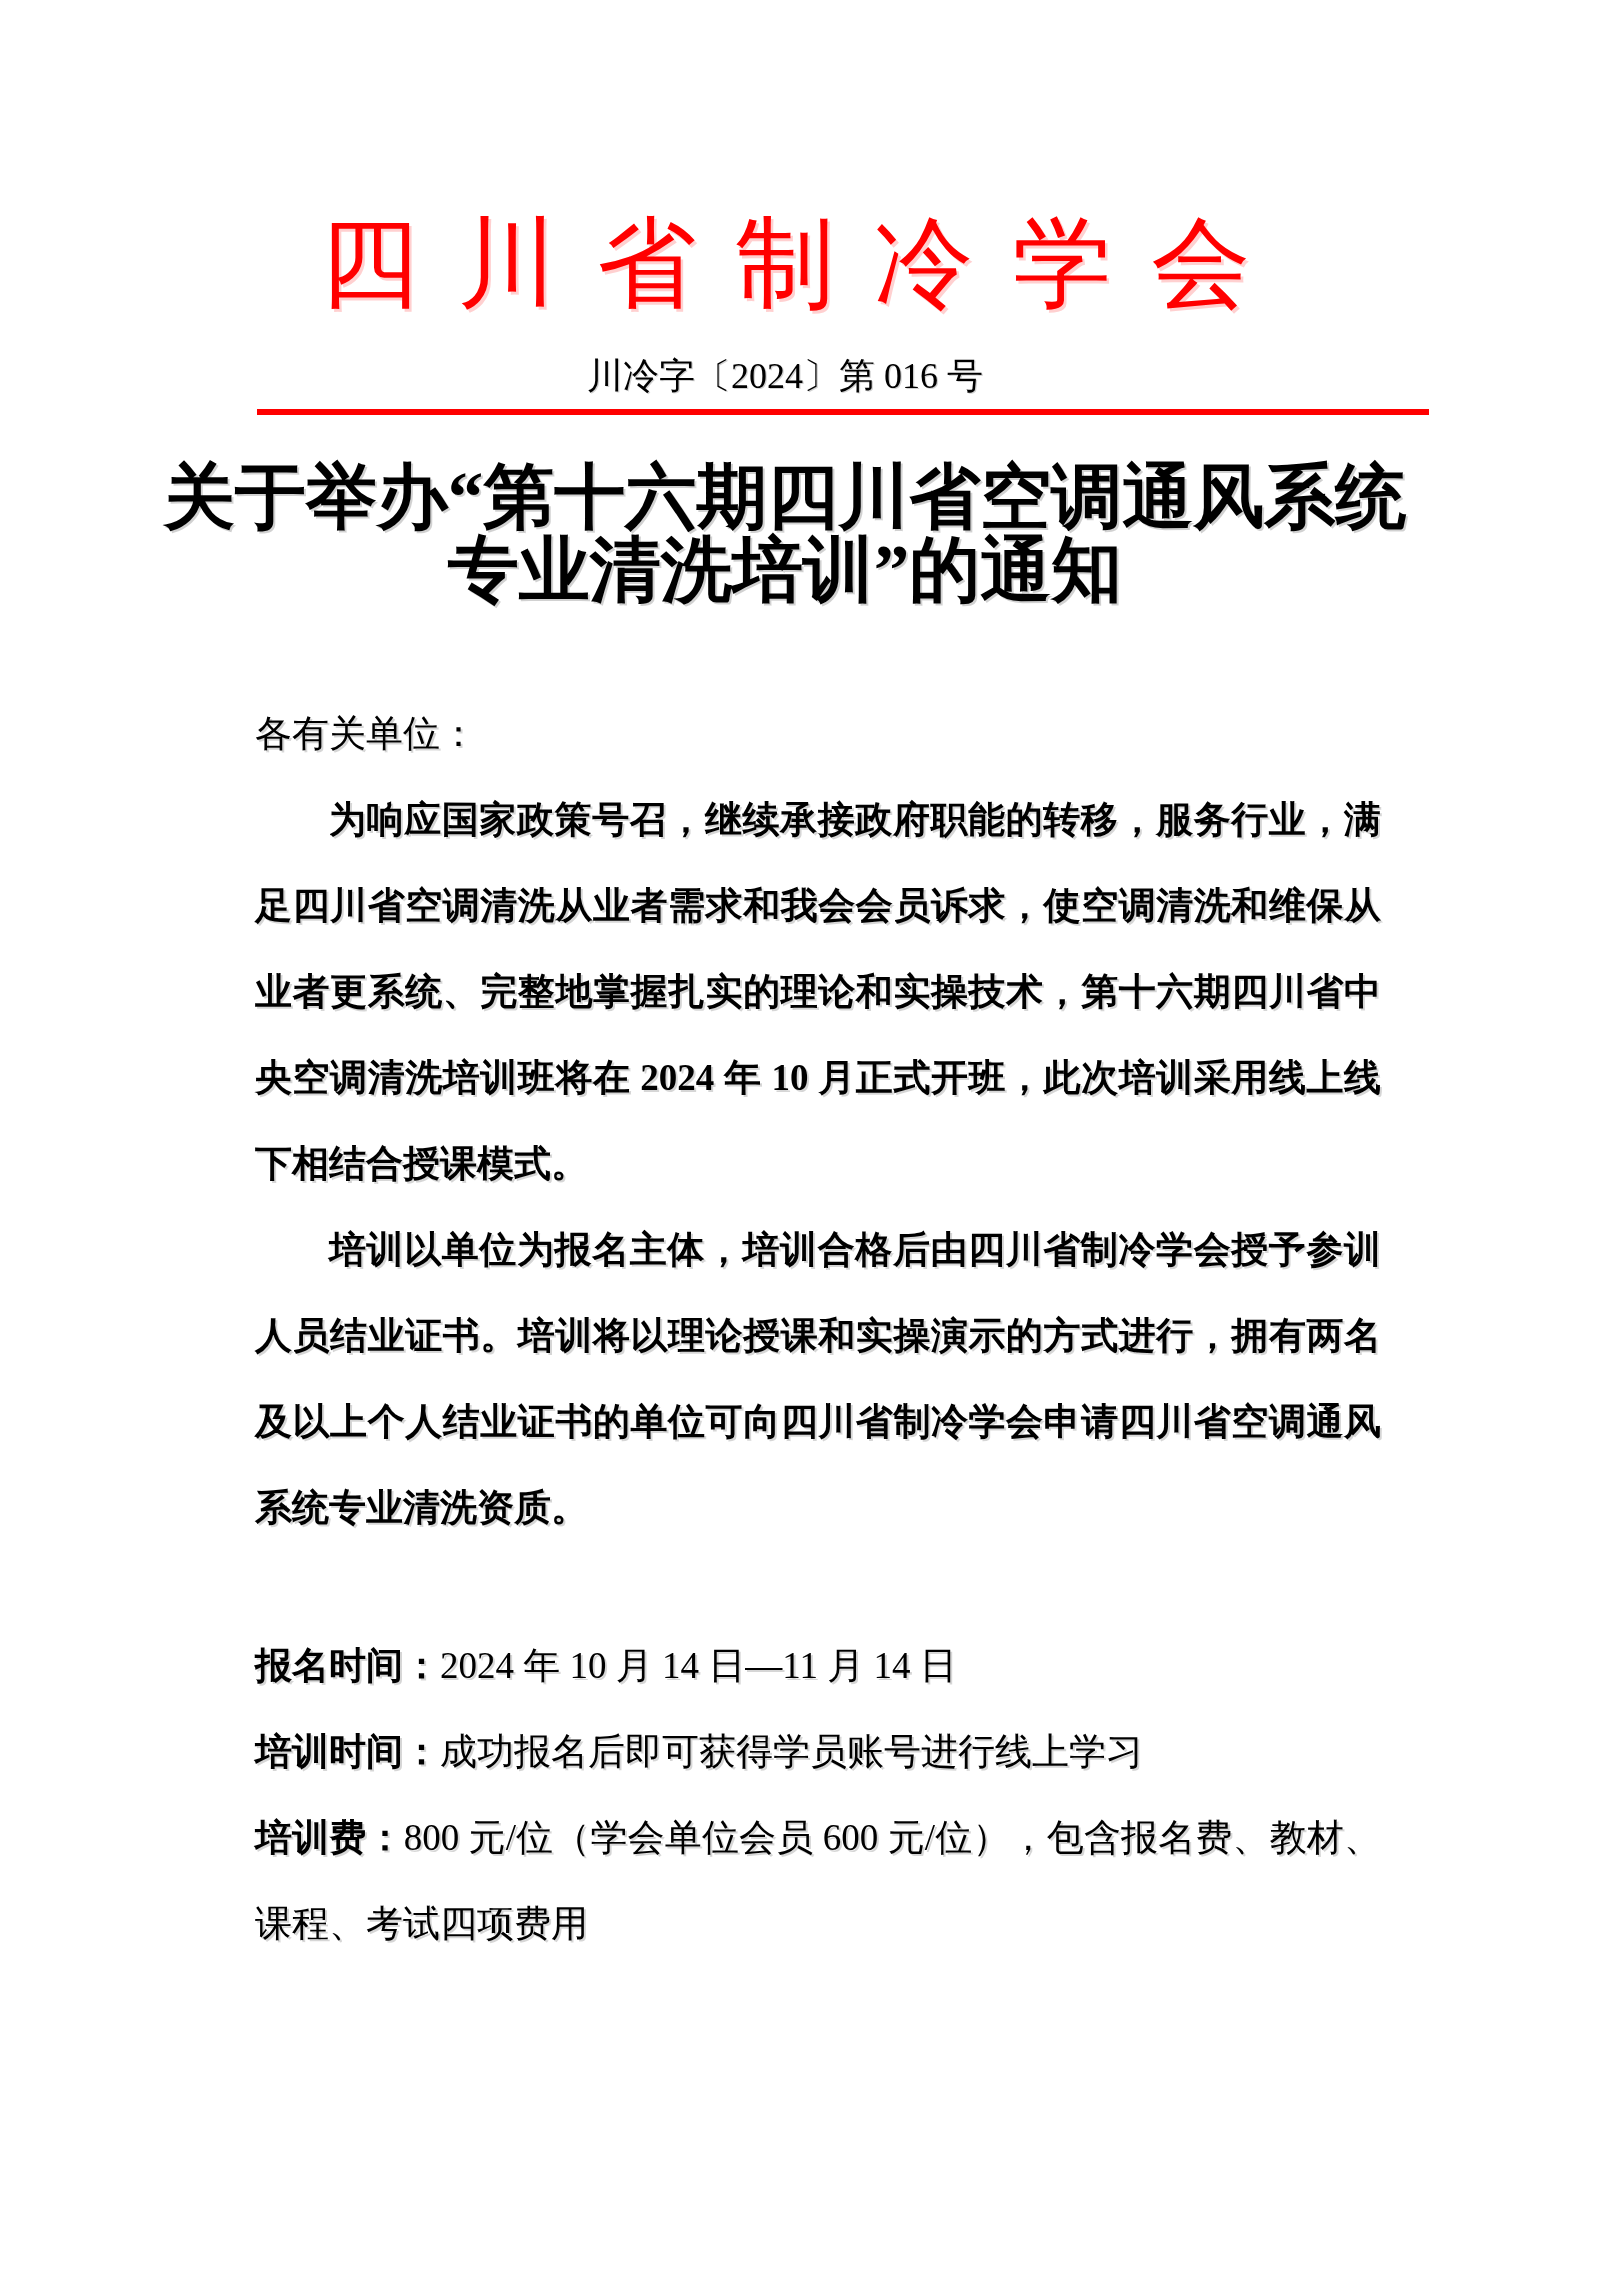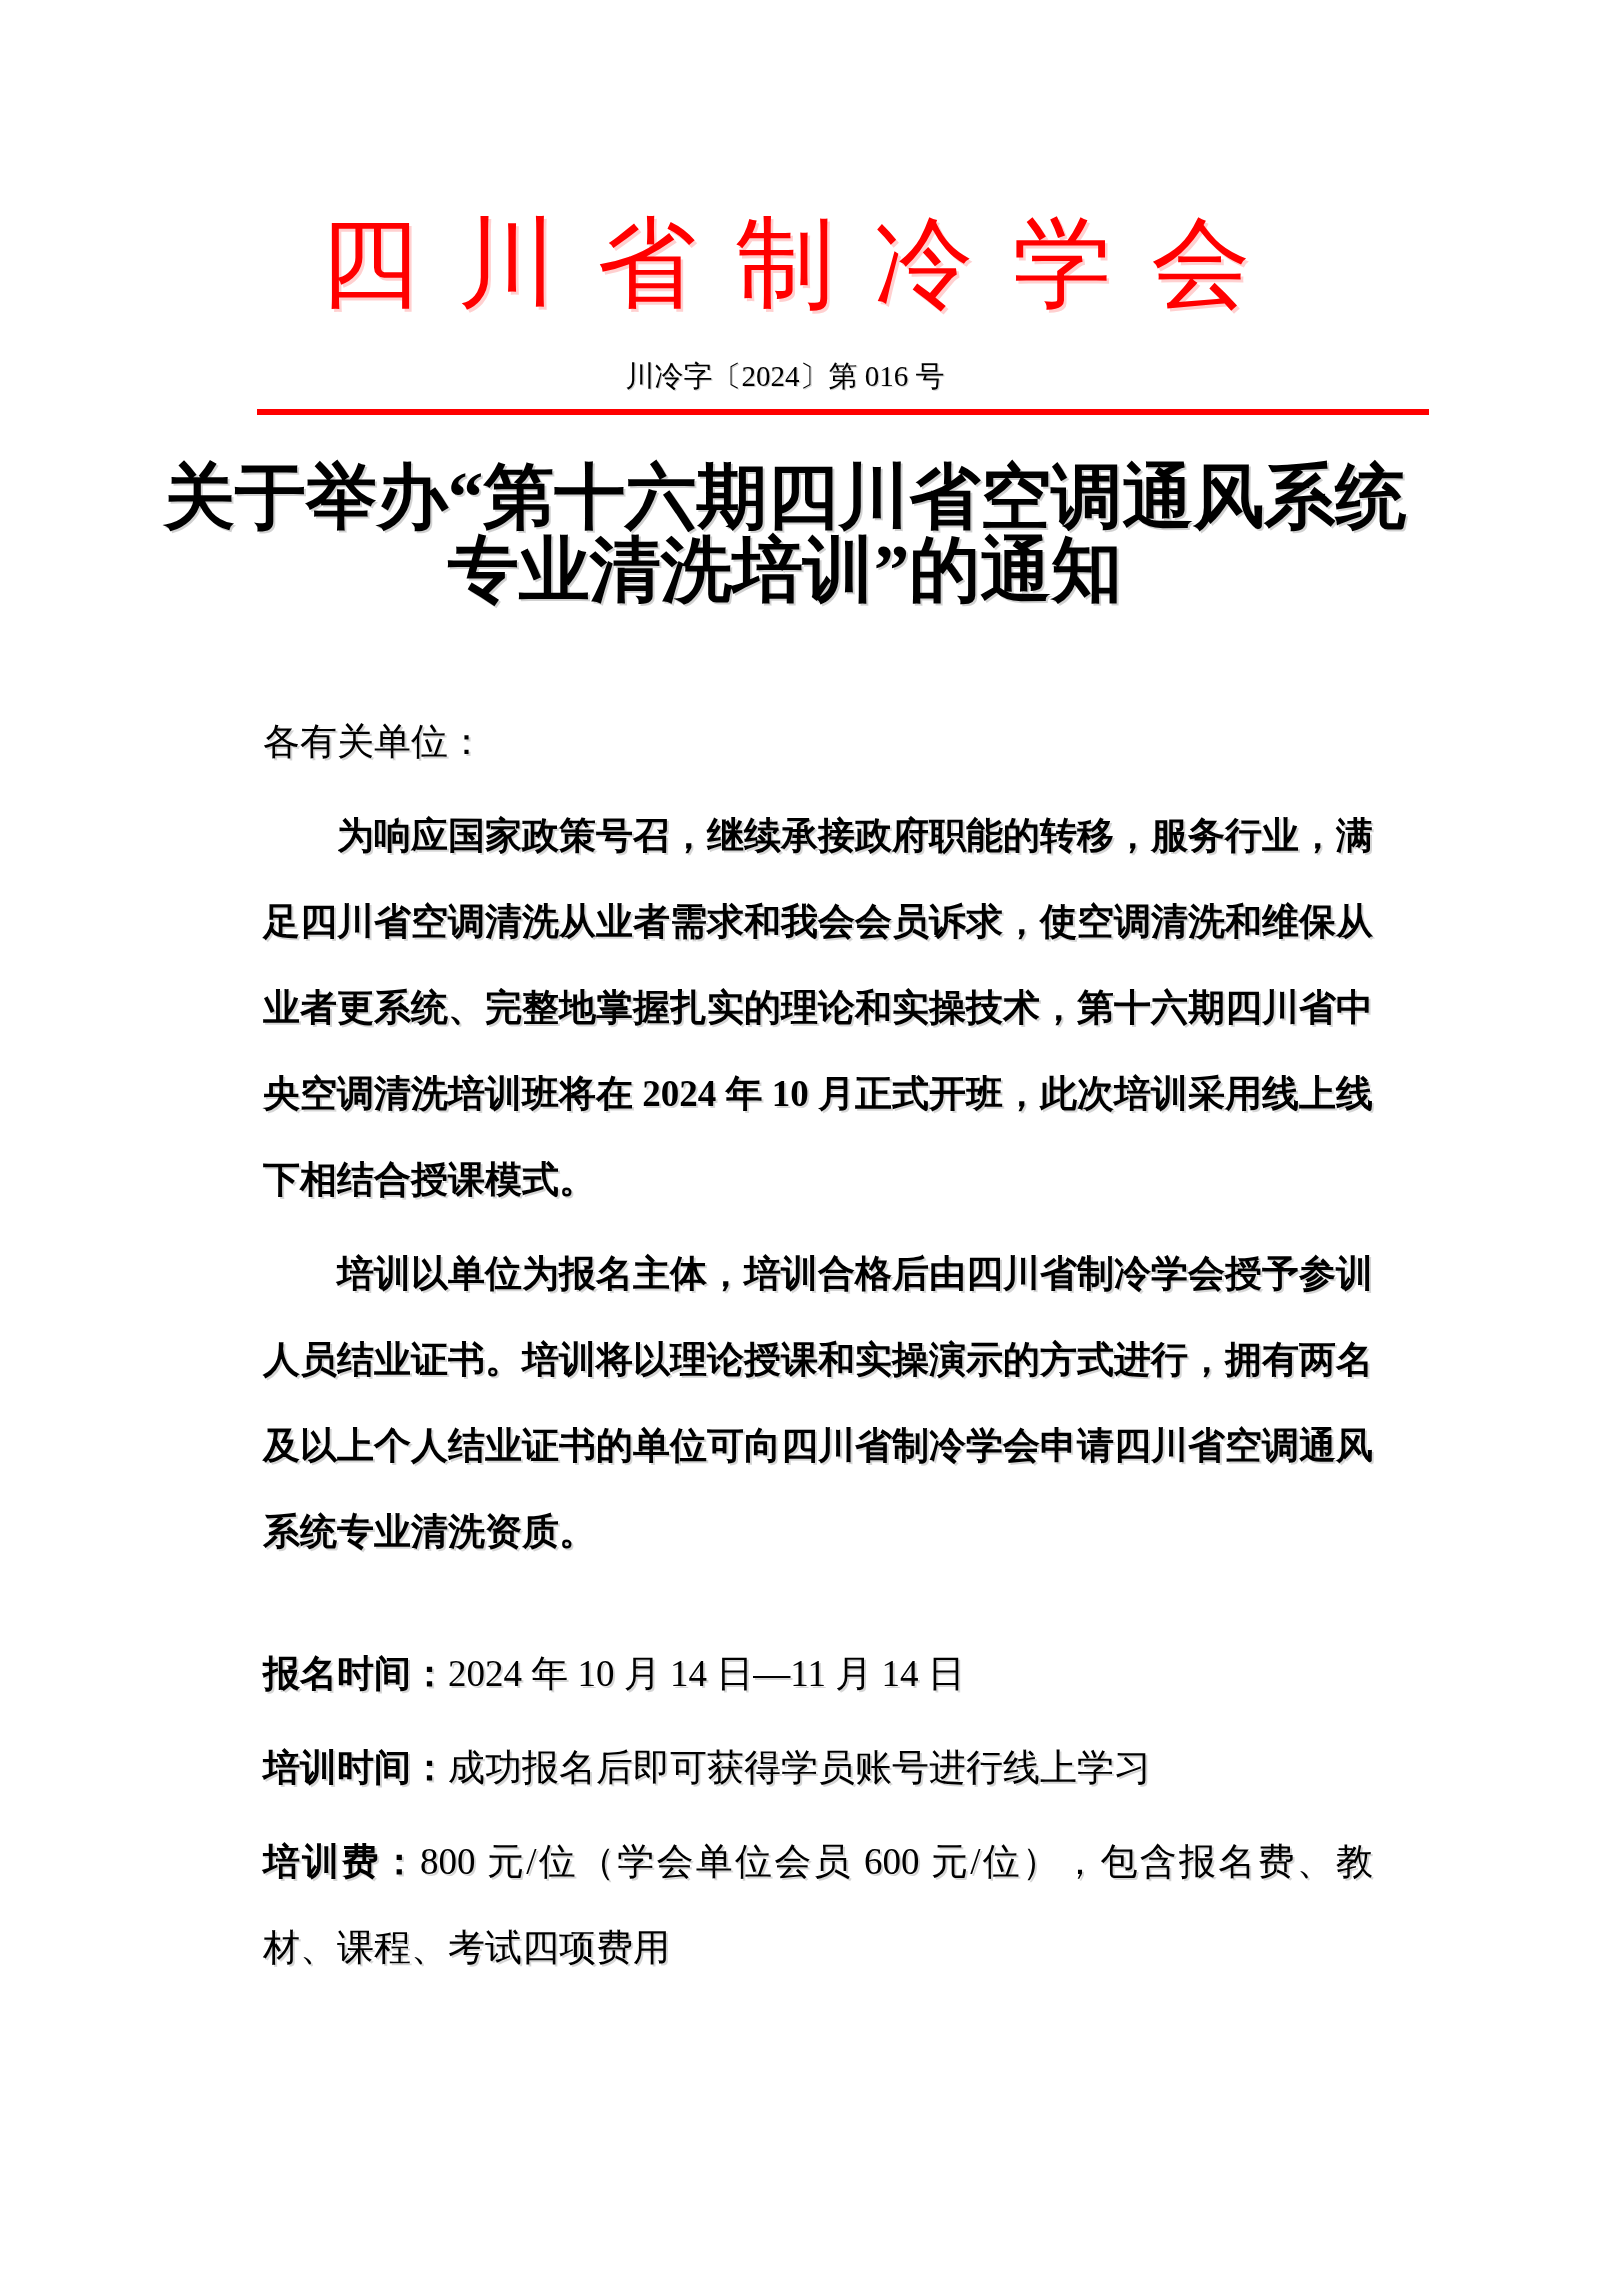--- a/index.html
+++ b/index.html
@@ -34,21 +34,21 @@
     white-space: nowrap;
     text-shadow: 2.6px 2.6px 0 rgba(255, 120, 120, 0.35);
   }
   
   .doc-number {
     position: absolute;
     top: 359px;
     left: 0;
     width: 100%;
     text-align: center;
-    font-size: 29px;
+    font-size: 36px;
     line-height: 34px;
     text-shadow: 1.3px 1.3px 0 rgba(0, 0, 0, 0.18);
   }
   
   .red-rule {
     position: absolute;
     top: 409px;
     left: 257px;
     width: 1172px;
     height: 5.9px;
@@ -72,21 +72,21 @@
     top: 691px;
     left: 255px;
     width: 1126px;
     font-size: 37px;
     line-height: 86px;
     text-align: justify;
     text-shadow: 2px 2px 0 rgba(0, 0, 0, 0.16);
   }
   .body-text p,
   .info-block p {
-    margin: 8px;
+    margin: 0;
   }
   .indent {
     text-indent: 2em;
     font-weight: bold;
   }
   
   .info-block {
     position: absolute;
     top: 1623px;
     left: 255px;

